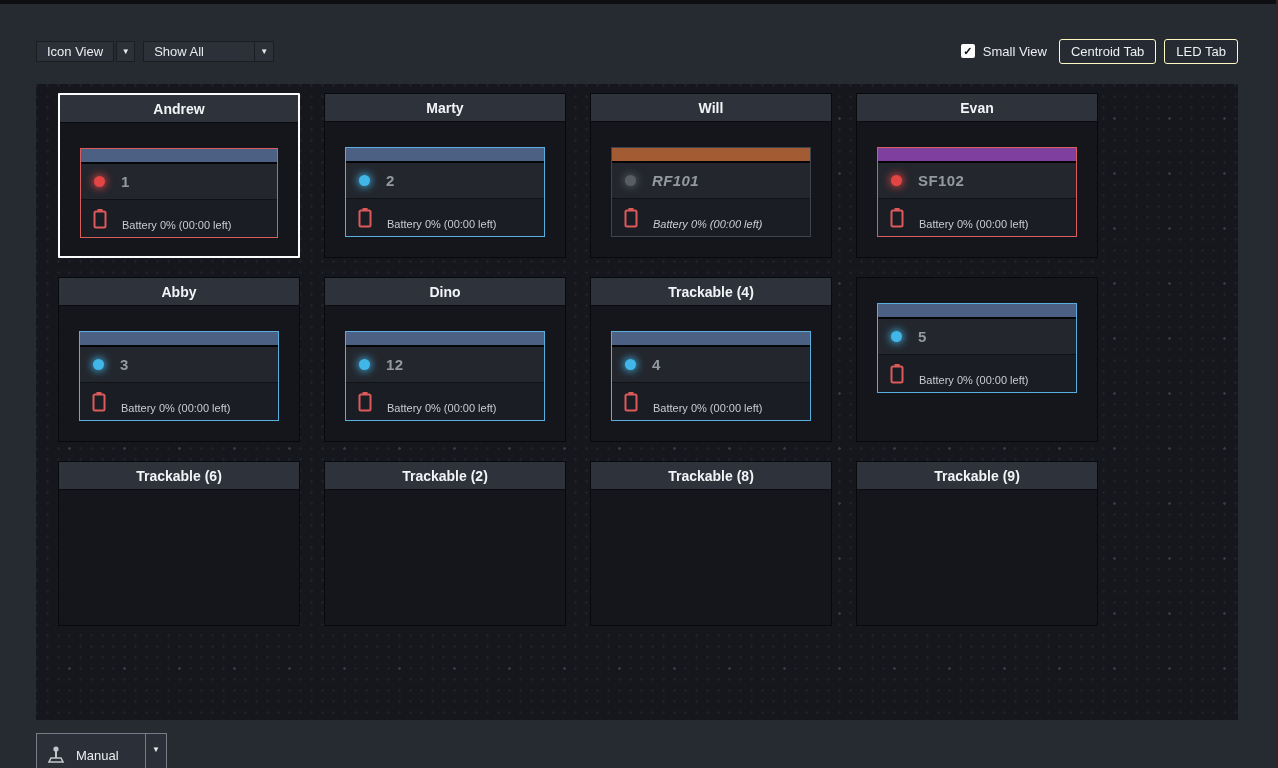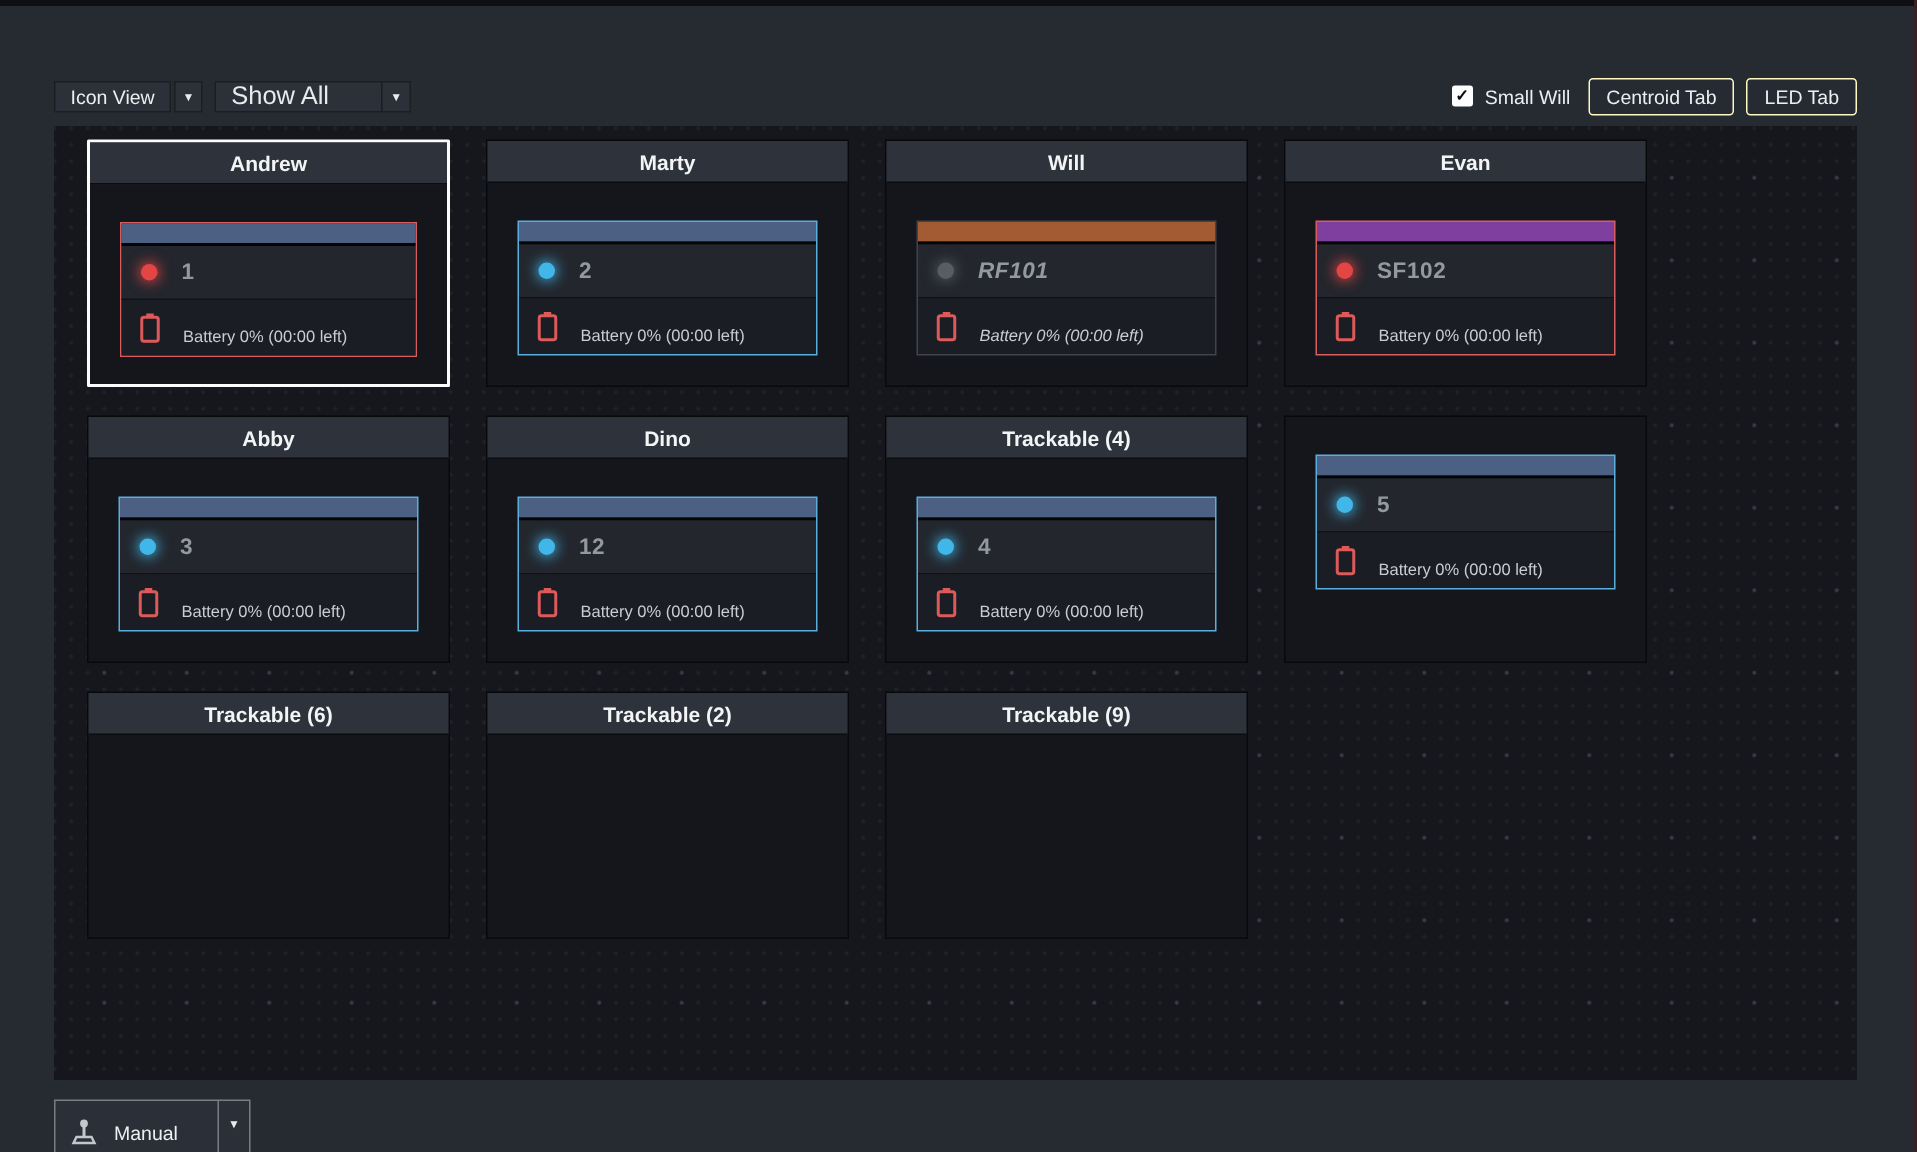--- a/index.html
+++ b/index.html
@@ -8,35 +8,35 @@
     position:relative;
     background:#262a31;
     font-family:"Liberation Sans", sans-serif;
     overflow:hidden;
     color:#e8eaed;
   }
   .top-edge { position:absolute; top:0; left:0; right:0; height:4px; background:#0d0f12; }
   .right-edge { position:absolute; top:0; right:0; width:2px; height:100%; background:#382023; }
 
   
-  .toolbar { position:absolute; left:36px; right:40px; top:52px; height:24px; display:flex; align-items:center; }
+  .toolbar { position:absolute; left:36px; right:40px; top:39px; height:24px; display:flex; align-items:center; }
   .dd-group { display:flex; align-items:center; }
   .dd-box {
     height:21px; display:flex; align-items:center;
     background:#2c3039; border:1px solid #1a1d22;
     font-size:13px; color:#eceef1; padding:0 10px;
   }
   .dd-arrow-box {
     height:21px; width:19px; margin-left:2px;
     background:#2c3039; border:1px solid #1a1d22;
     display:flex; align-items:center; justify-content:center;
     font-size:8px; color:#e8eaed;
   }
   .dd-combined { height:21px; margin-left:8px; display:flex; align-items:stretch; background:#2c3039; border:1px solid #1a1d22; }
-  .dd-combined .dd-text { display:flex; align-items:center; padding:0 10px; font-size:17px; width:110px; }
+  .dd-combined .dd-text { display:flex; align-items:center; padding:0 10px; font-size:13px; width:110px; }
   .dd-combined .dd-arrow-seg {
     width:19px; display:flex; align-items:center; justify-content:center;
     border-left:1px solid #1a1d22; font-size:8px;
   }
   .toolbar-right { margin-left:auto; display:flex; align-items:center; gap:8px; }
   .checkbox {
     width:14px; height:14px; background:#fdfdfd; border-radius:2px;
     display:flex; align-items:center; justify-content:center;
     color:#0c0d10; font-size:11px; font-weight:bold; line-height:1;
   }
@@ -129,21 +129,21 @@
     <div class="dd-text">Show All</div>
     <div class="dd-arrow-seg">
       <span>▼</span>
     </div>
   </div>
 
   <div class="toolbar-right">
     <div class="checkbox">
       <span>✓</span>
     </div>
-    <span class="check-label">Small Will</span>
+    <span class="check-label">Small View</span>
     <button class="tab-btn">Centroid Tab</button>
     <button class="tab-btn">LED Tab</button>
   </div>
 </div>
 
 <div class="canvas">
   <div class="grid">
 
     <div class="card selected">
       <div class="card-header">Andrew</div>
@@ -313,20 +313,23 @@
     </div>
 
     <div class="card">
       <div class="card-header">Trackable (6)</div>
     </div>
 
     <div class="card">
       <div class="card-header">Trackable (2)</div>
     </div>
 
+    <div class="card">
+      <div class="card-header">Trackable (8)</div>
+    </div>
 
     <div class="card">
       <div class="card-header">Trackable (9)</div>
     </div>
 
   </div>
 </div>
 
 <div class="mode-dd">
   <span class="joy">

